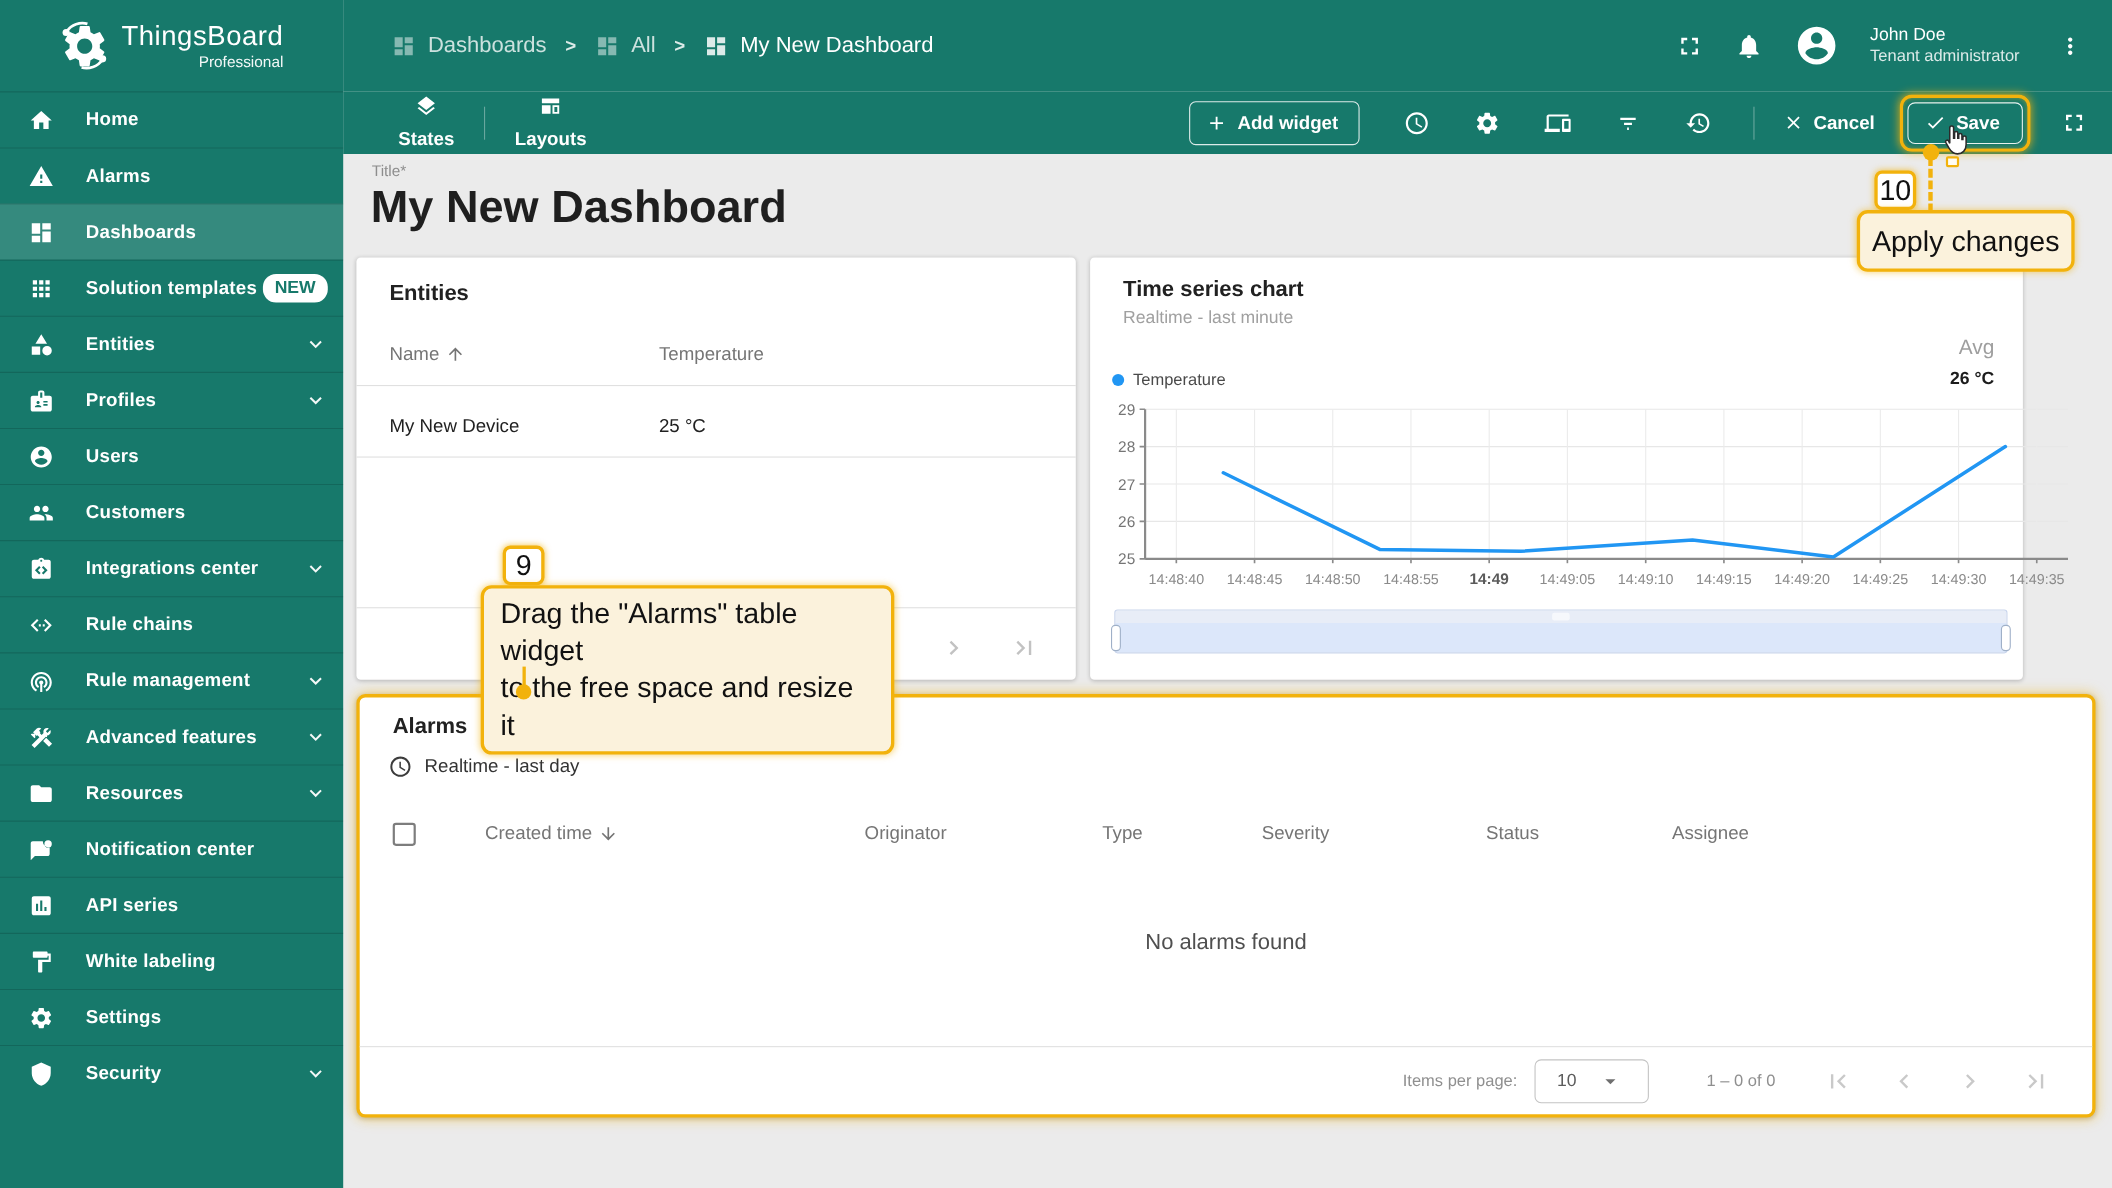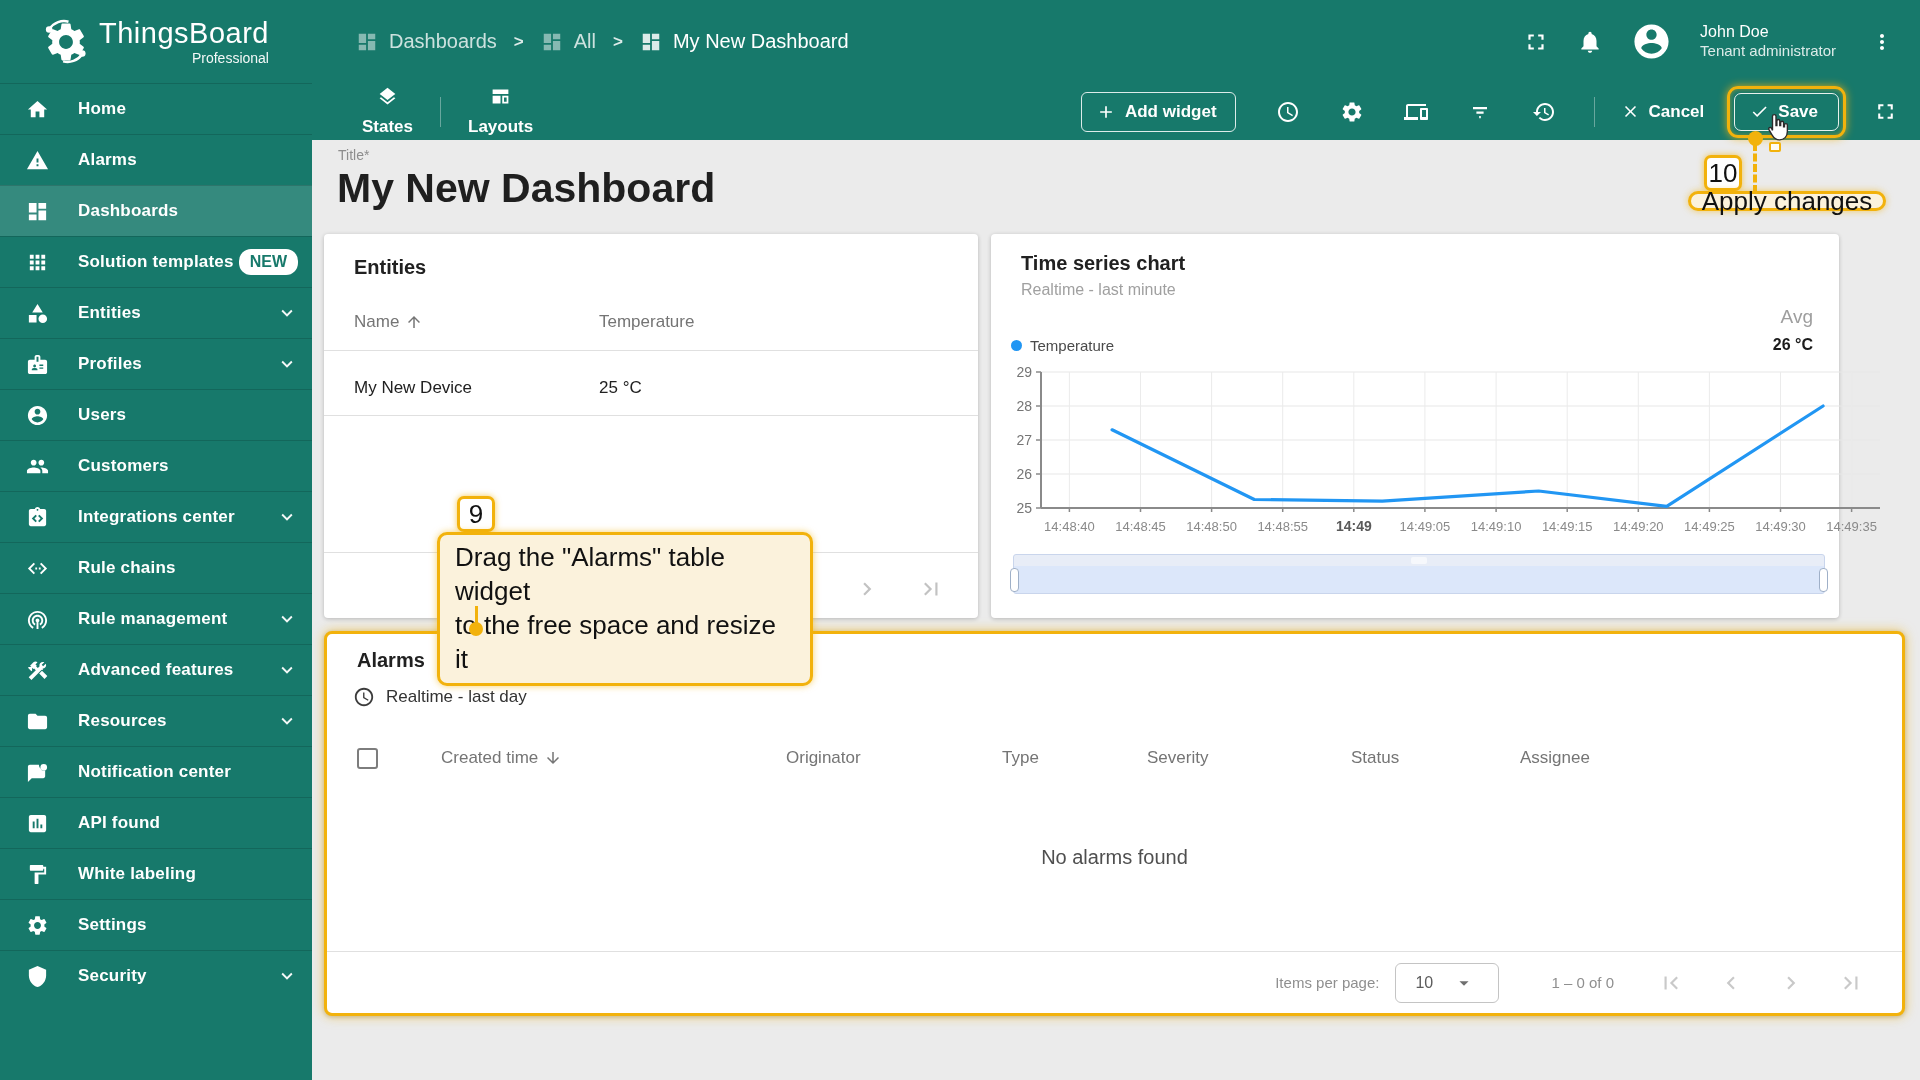--- a/index.html
+++ b/index.html
@@ -10,21 +10,21 @@
     font-family:"Liberation Sans", sans-serif; background:#ebebeb; color:#212121;
   }
   svg { display:block; }
   .i svg { width:100%; height:100%; fill:currentColor; }
 
   
   .sidebar { position:absolute; left:0; top:0; width:312px; height:1080px; background:#17796b; color:#fff; z-index:6; }
   .logo { height:83px; display:flex; align-items:center; justify-content:center; gap:10px; }
   .logo-icon { width:46px; height:46px; color:#fff; }
   .logo-text { display:flex; flex-direction:column; line-height:1; }
-  .logo-name { font-size:29px; font-weight:400; letter-spacing:0.5px; }
+  .logo-name { font-size:25px; font-weight:400; letter-spacing:0.5px; }
   .logo-edition { font-size:14px; align-self:flex-end; margin-top:3px; opacity:0.95; }
   .nav-item { height:51px; display:flex; align-items:center; padding:0 14px 0 26px; border-top:1px solid rgba(0,0,0,0.15); cursor:pointer; position:relative; }
   .nav-item.active { background:rgba(255,255,255,0.13); }
   .nav-icon { width:23px; height:23px; margin-right:29px; flex:none; }
   .nav-label { font-size:17px; font-weight:600; letter-spacing:0.2px; white-space:nowrap; }
   .nav-badge { margin-left:auto; background:#fff; color:#17796b; border-radius:12px; font-size:16px; font-weight:700; padding:4px 11px; }
   .nav-chevron { margin-left:auto; width:22px; height:22px; opacity:0.95; }
 
   
   .header-top { position:absolute; left:312px; top:0; width:1608px; height:83px; background:#17796b; display:flex; align-items:center; color:#fff; z-index:5; }
@@ -111,21 +111,21 @@
   .ann { position:absolute; z-index:30; }
   .ann-num { width:38px; height:36px; background:#fff; border:3px solid #f2b20c; border-radius:7px; box-shadow:0 0 6px rgba(242,178,12,0.7); display:flex; align-items:center; justify-content:center; font-size:26px; color:#111; }
   .ann-box { background:#fbf2dc; border:3px solid #f2b20c; border-radius:10px; box-shadow:0 0 7px rgba(242,178,12,0.6); color:#111; }
   #ann9-num { left:457px; top:496px; }
   #ann9-box { left:437px; top:532px; width:376px; padding:5px 15px 7px; font-size:26px; line-height:34px; }
   #ann9-line { left:475px; top:606px; width:3px; height:22px; background:#f2b20c; }
   #ann9-dot { left:469px; top:622px; width:14px; height:14px; border-radius:50%; background:#f2b20c; }
   #ann10-dot { left:1748px; top:131px; width:15px; height:15px; border-radius:50%; background:#f2b20c; }
   #ann10-line { left:1753px; top:143px; height:50px; width:0; border-left:4px dashed #f2b20c; }
   #ann10-num { left:1704px; top:155px; }
-  #ann10-box { left:1688px; top:191px; width:198px; height:20px; display:flex; align-items:center; justify-content:center; font-size:26px; }
+  #ann10-box { left:1688px; top:191px; width:198px; height:56px; display:flex; align-items:center; justify-content:center; font-size:26px; }
   #cursor { left:1762px; top:112px; width:28px; height:32px; z-index:40; }
   #cursor-square { left:1769px; top:142px; width:12px; height:10px; border:2.5px solid #f2b20c; background:#fffdf4; border-radius:2px; z-index:39; }
 </style>
 </head>
 <body>
 
 <div class="sidebar">
   <div class="logo">
     <span class="logo-icon i">
         <svg viewBox="0 0 24 24" fill="currentColor">
@@ -284,21 +284,21 @@
           </svg>
         </span>
         <span class="nav-label">Notification center</span>
       </div>
       <div class="nav-item">
         <span class="nav-icon i">
           <svg viewBox="0 0 24 24" fill="currentColor">
             <path d="M19 3H5c-1.1 0-2 .9-2 2v14c0 1.1.9 2 2 2h14c1.1 0 2-.9 2-2V5c0-1.1-.9-2-2-2zM9 17H7v-7h2v7zm4 0h-2V7h2v10zm4 0h-2v-4h2v4z"></path>
           </svg>
         </span>
-        <span class="nav-label">API found</span>
+        <span class="nav-label">API series</span>
       </div>
       <div class="nav-item">
         <span class="nav-icon i">
           <svg viewBox="0 0 24 24" fill="currentColor">
             <path d="M18 4V3c0-.55-.45-1-1-1H5c-.55 0-1 .45-1 1v4c0 .55.45 1 1 1h12c.55 0 1-.45 1-1V6h1v4H9v11c0 .55.45 1 1 1h2c.55 0 1-.45 1-1v-9h8V4h-3z"></path>
           </svg>
         </span>
         <span class="nav-label">White labeling</span>
       </div>
       <div class="nav-item">

